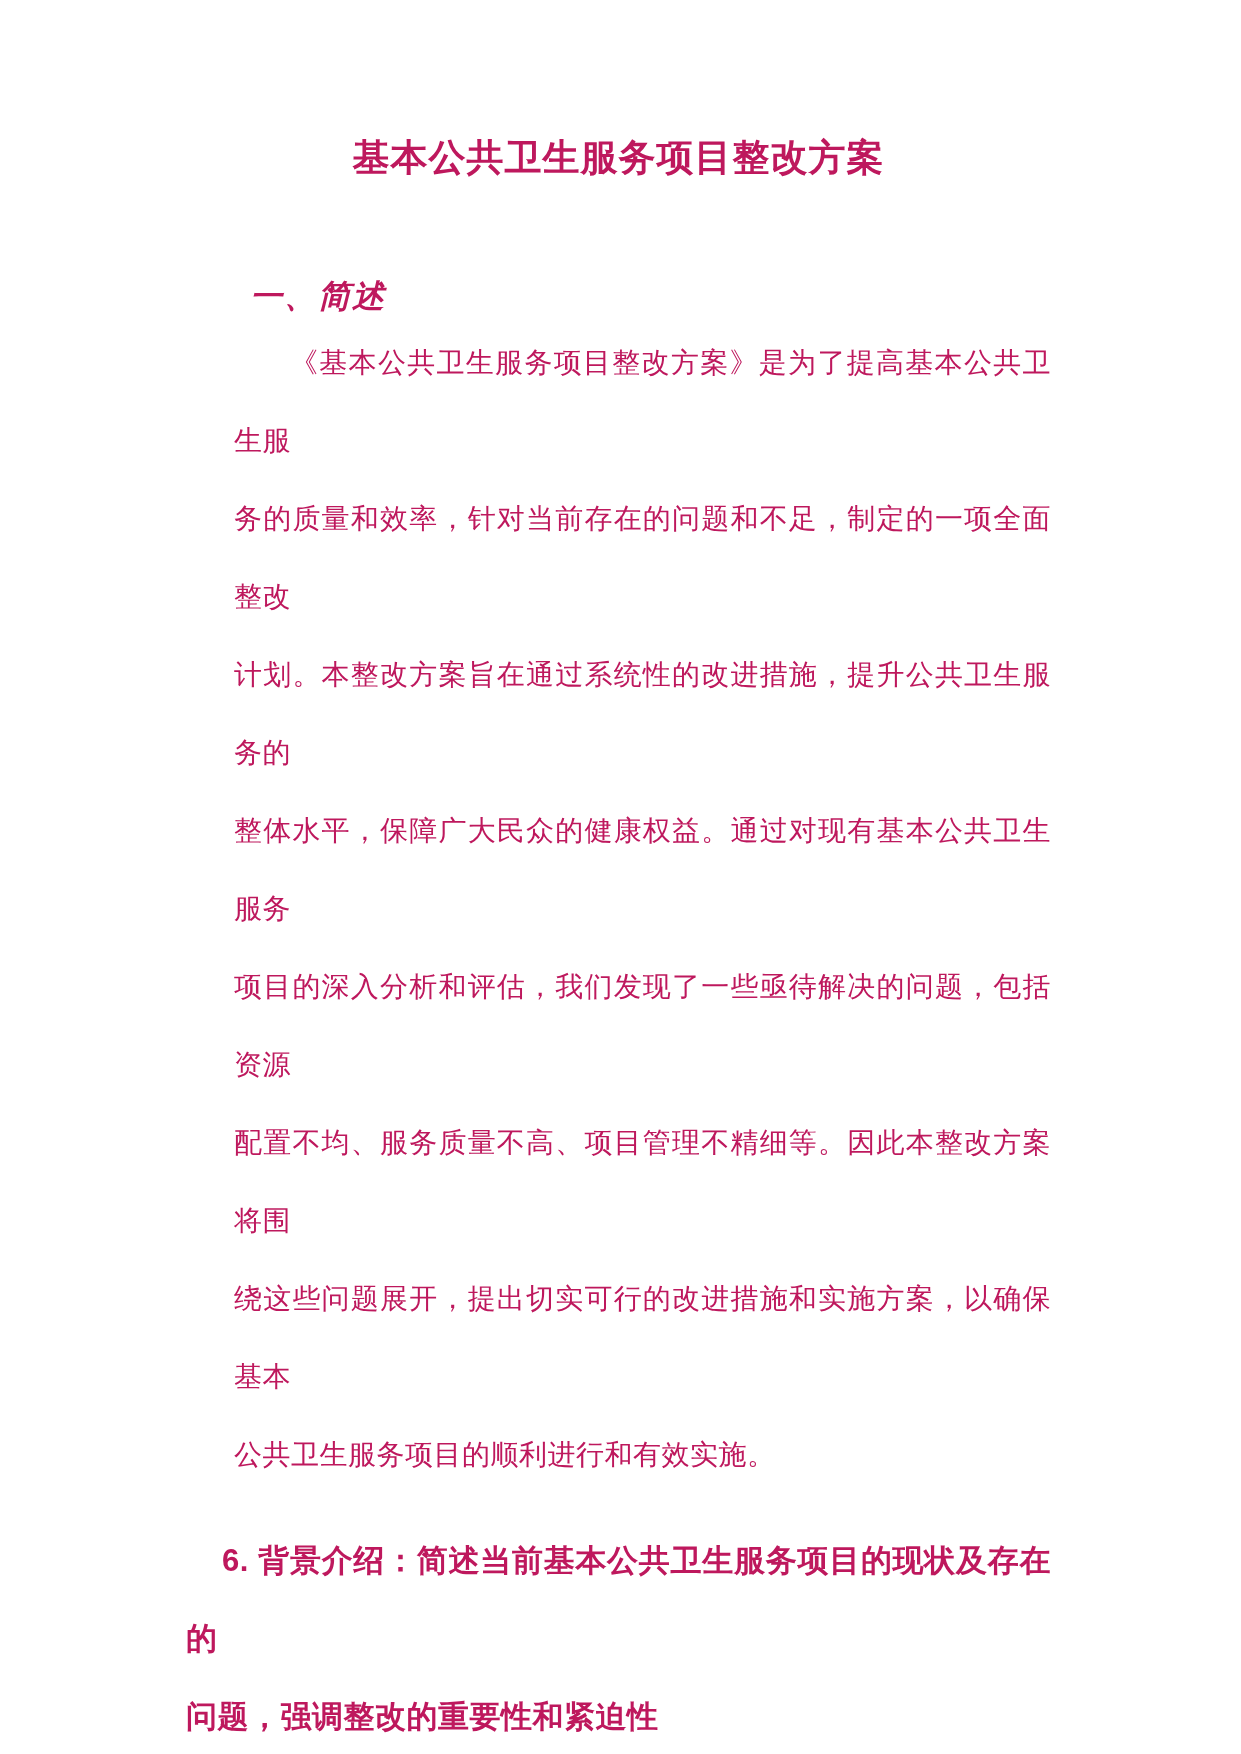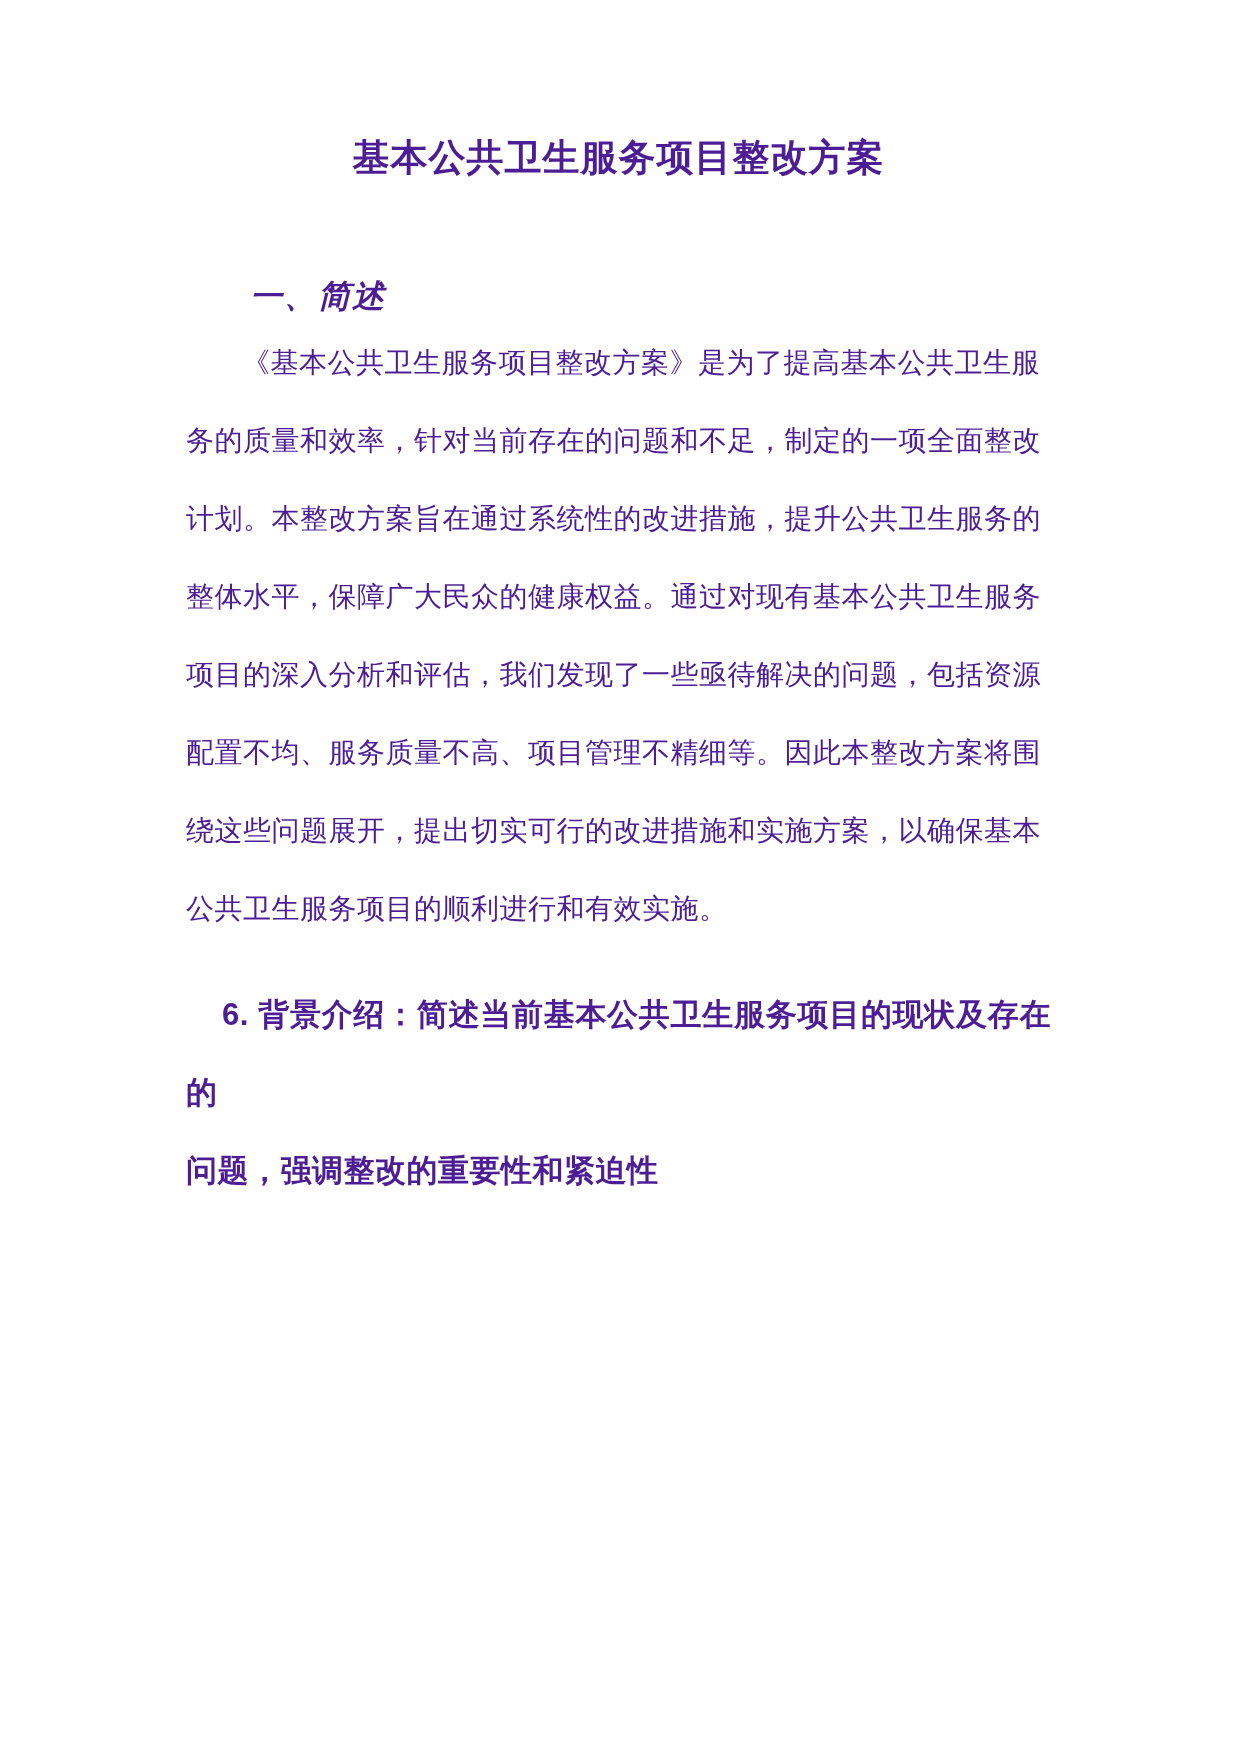--- a/index.html
+++ b/index.html
@@ -5,21 +5,21 @@
   html, body {
     margin: 0;
     padding: 0;
     background: #ffffff;
   }
   .doc {
     position: relative;
     width: 1241px;
     height: 1754px;
     background: #ffffff;
-    color: #4c1d95;
+    color: #be185d;
     overflow: hidden;
   }
   .content {
     margin: 0 190px 0 186px;
   }
   .title {
     margin: 136px 0 0 0;
     text-align: center;
     font-family: "Liberation Serif", "DejaVu Serif", serif;
     font-weight: 700;
@@ -41,20 +41,21 @@
     font-family: "Liberation Serif", "DejaVu Serif", serif;
     font-size: 28px;
     line-height: 78px;
     white-space: pre-line;
     text-align: justify;
     letter-spacing: 0.5px;
   }
   .p1 {
     margin-top: 8px;
     text-indent: 56px;
+    margin-left: 48px;
   }
   .h-sub {
     margin: 28px 0 0 0;
     font-family: "Liberation Sans", "DejaVu Sans", sans-serif;
     font-weight: 700;
     font-size: 31px;
     line-height: 78px;
     white-space: pre-line;
     text-indent: 36px;
     text-align: justify;

